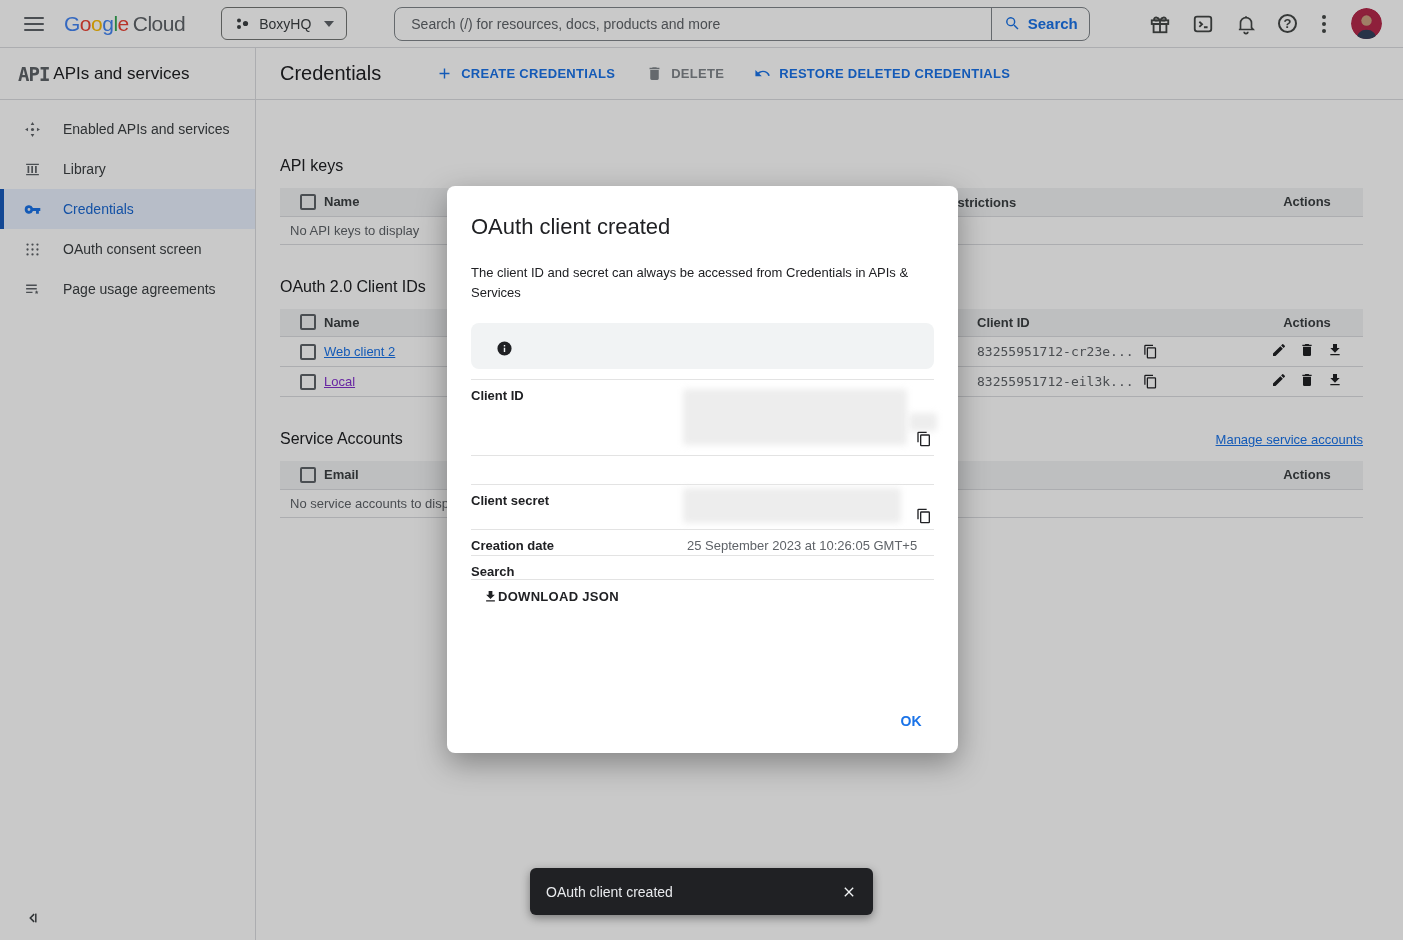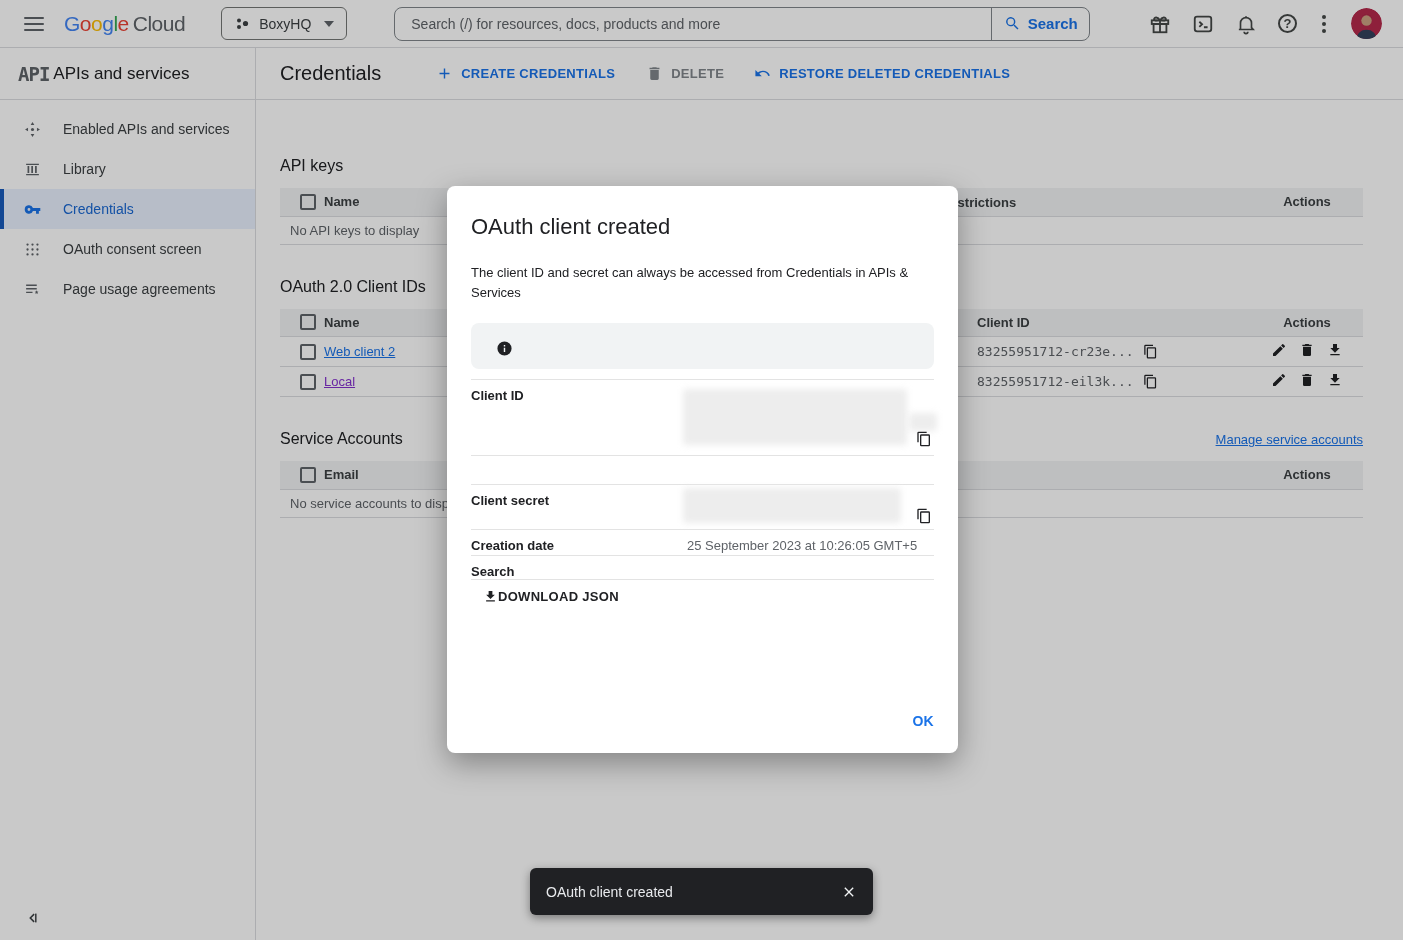--- a/index.html
+++ b/index.html
@@ -108,21 +108,21 @@
   .blob{position:absolute;background:#ededed;border-radius:3px;filter:blur(3px);}
   .b1{left:-4px;top:9px;width:224px;height:56px;}
   .b1b{left:222px;top:33px;width:28px;height:18px;}
   .b2{left:-4px;top:3px;width:218px;height:35px;}
   .m-copy{position:absolute;right:2px;width:16px;height:16px;color:#202124;cursor:pointer;}
   .status-val{display:flex;align-items:center;gap:4px;padding-top:6px;}
   .ck-ic{width:15px;height:15px;flex:none;}
   .dl-btn{margin-top:9px;margin-left:12px;display:inline-flex;align-items:center;font-size:13px;
           font-weight:bold;letter-spacing:.3px;color:#202124;cursor:pointer;}
   .dl-btn svg{width:15px;height:15px;}
-  .ok-btn{position:absolute;right:24px;bottom:24px;font-size:14px;font-weight:bold;color:#1a73e8;cursor:pointer;
+  .ok-btn{position:absolute;right:36px;bottom:24px;font-size:14px;font-weight:bold;color:#1a73e8;cursor:pointer;
           letter-spacing:.3px;}
   .snackbar{position:absolute;left:530px;top:868px;width:343px;height:47px;background:#202124;border-radius:6px;
             z-index:30;display:flex;align-items:center;padding:0 16px;color:#e8eaed;font-size:14px;
             box-shadow:0 3px 10px rgba(0,0,0,.4);}
   .sb-close{margin-left:auto;width:16px;height:16px;color:#f1f3f4;cursor:pointer;}
 </style>
 </head>
 <body>
 
 <div class="app">

